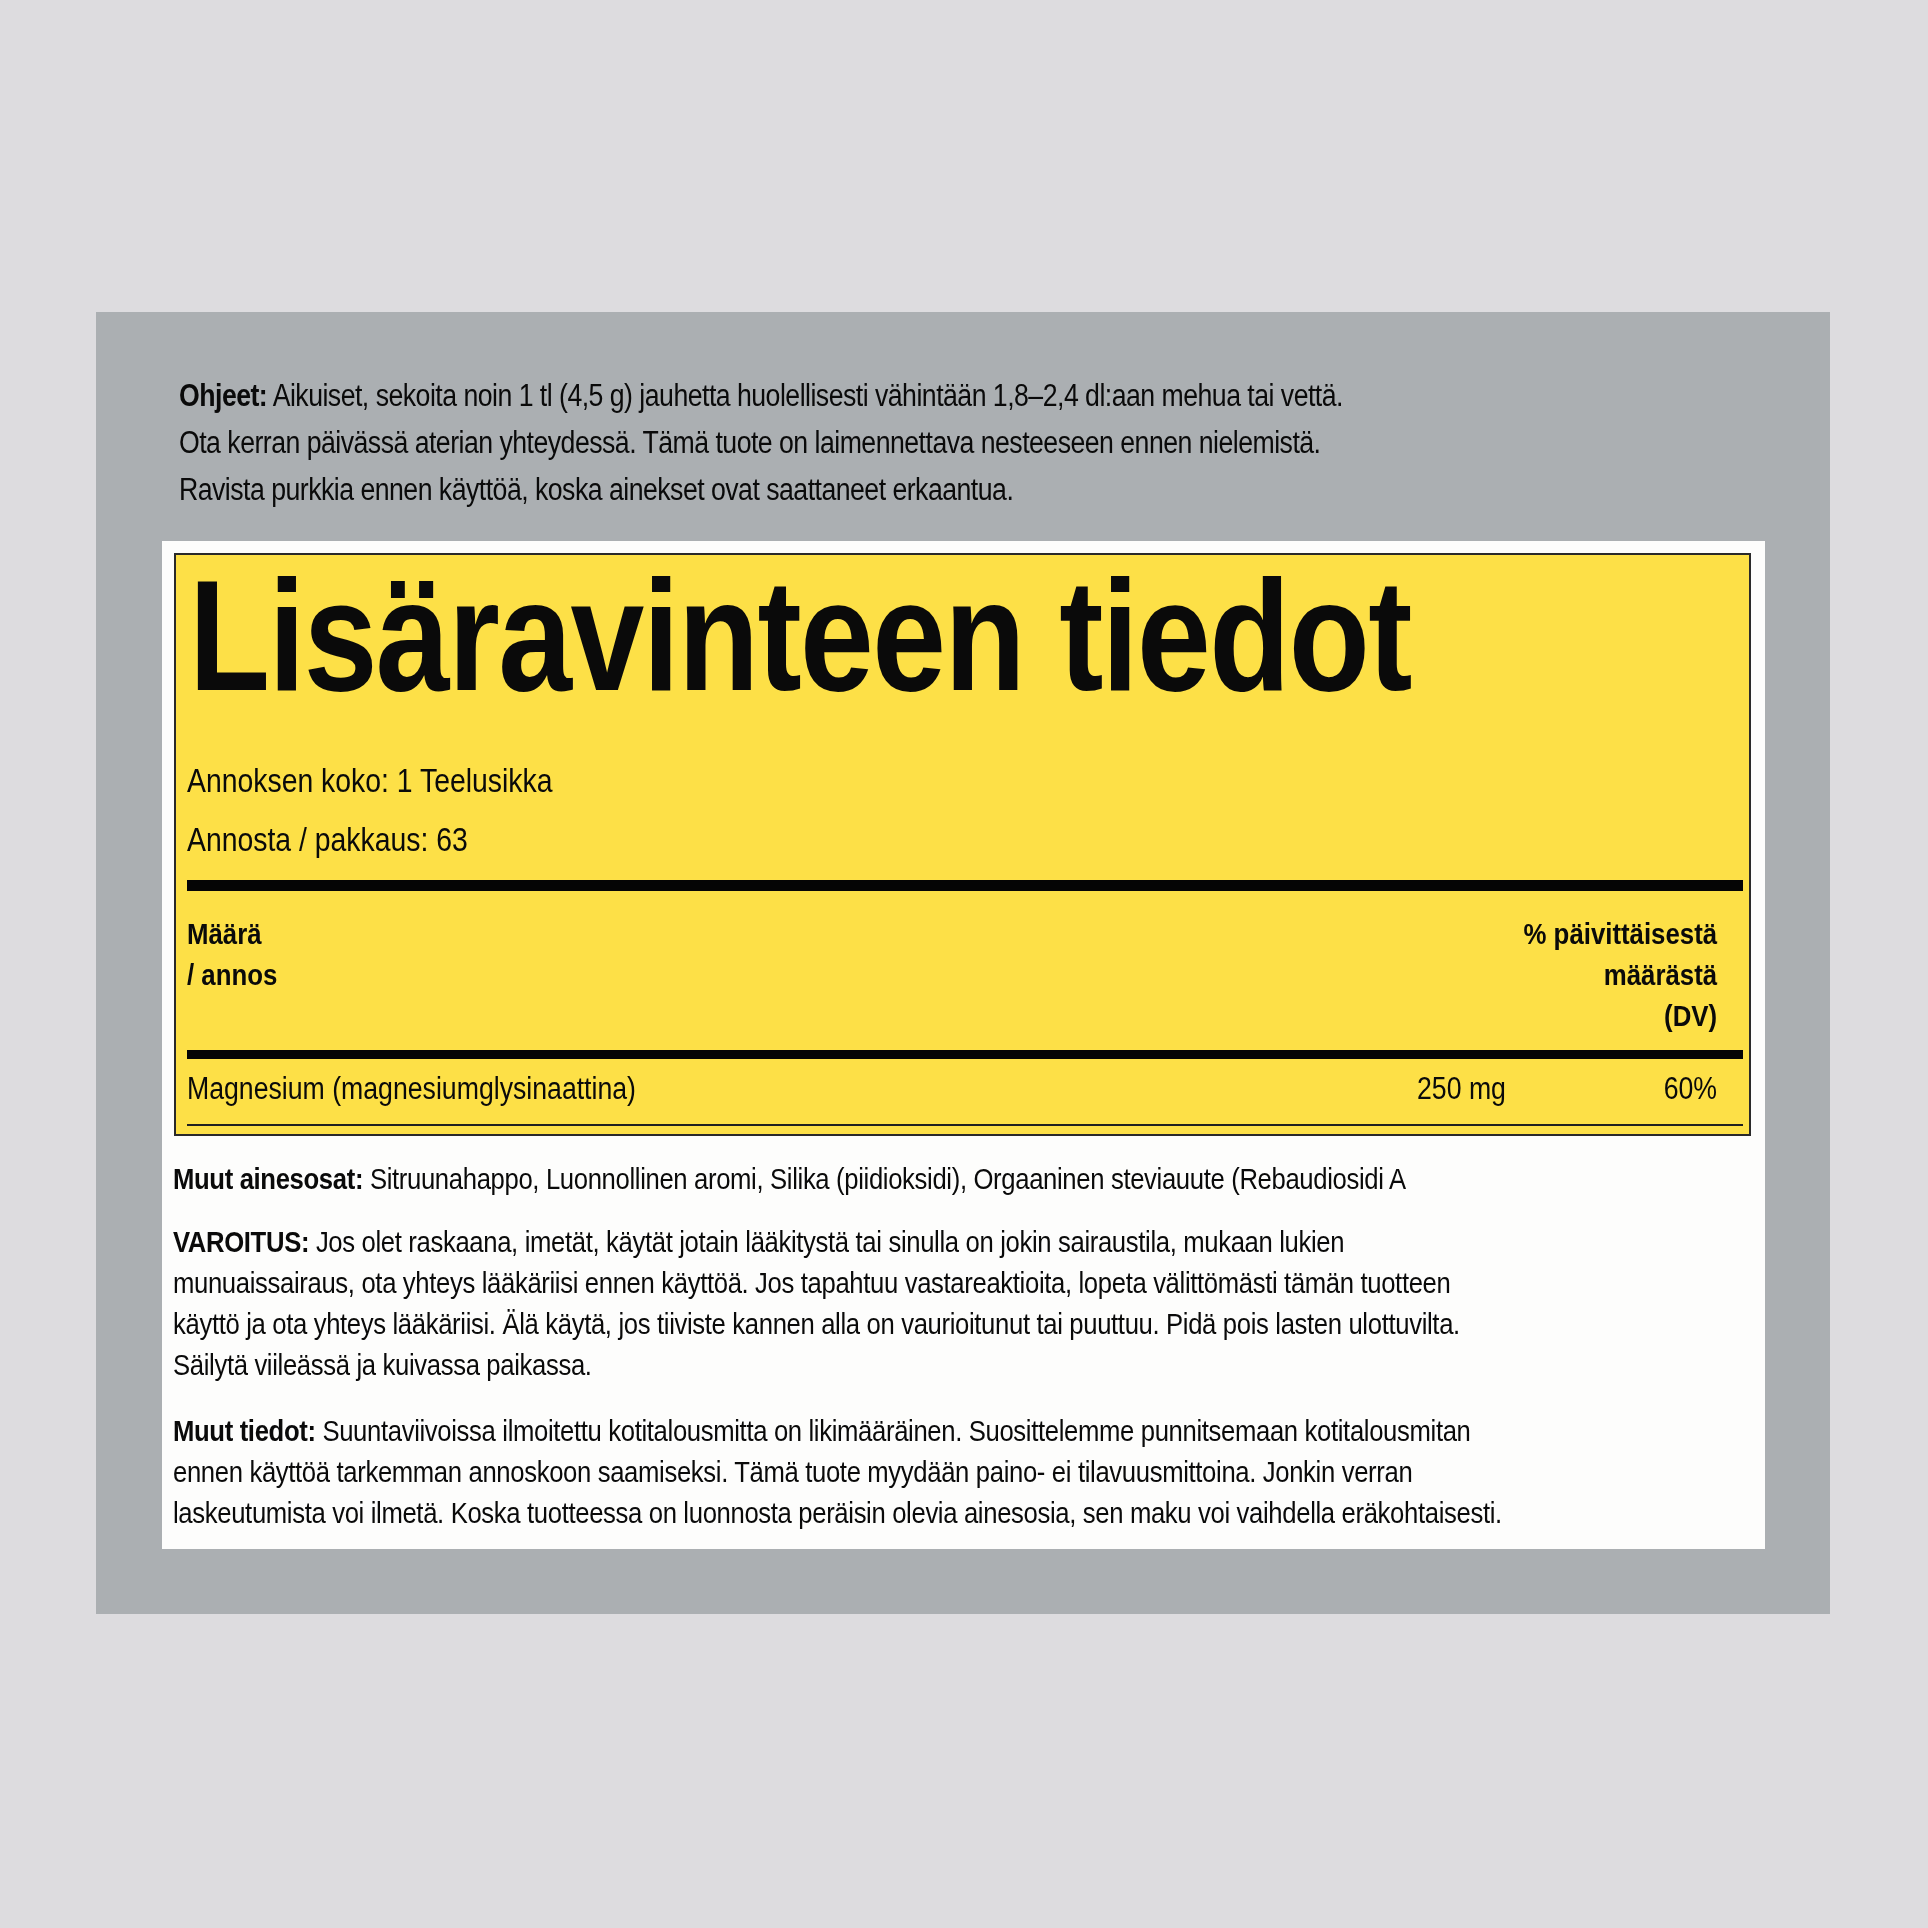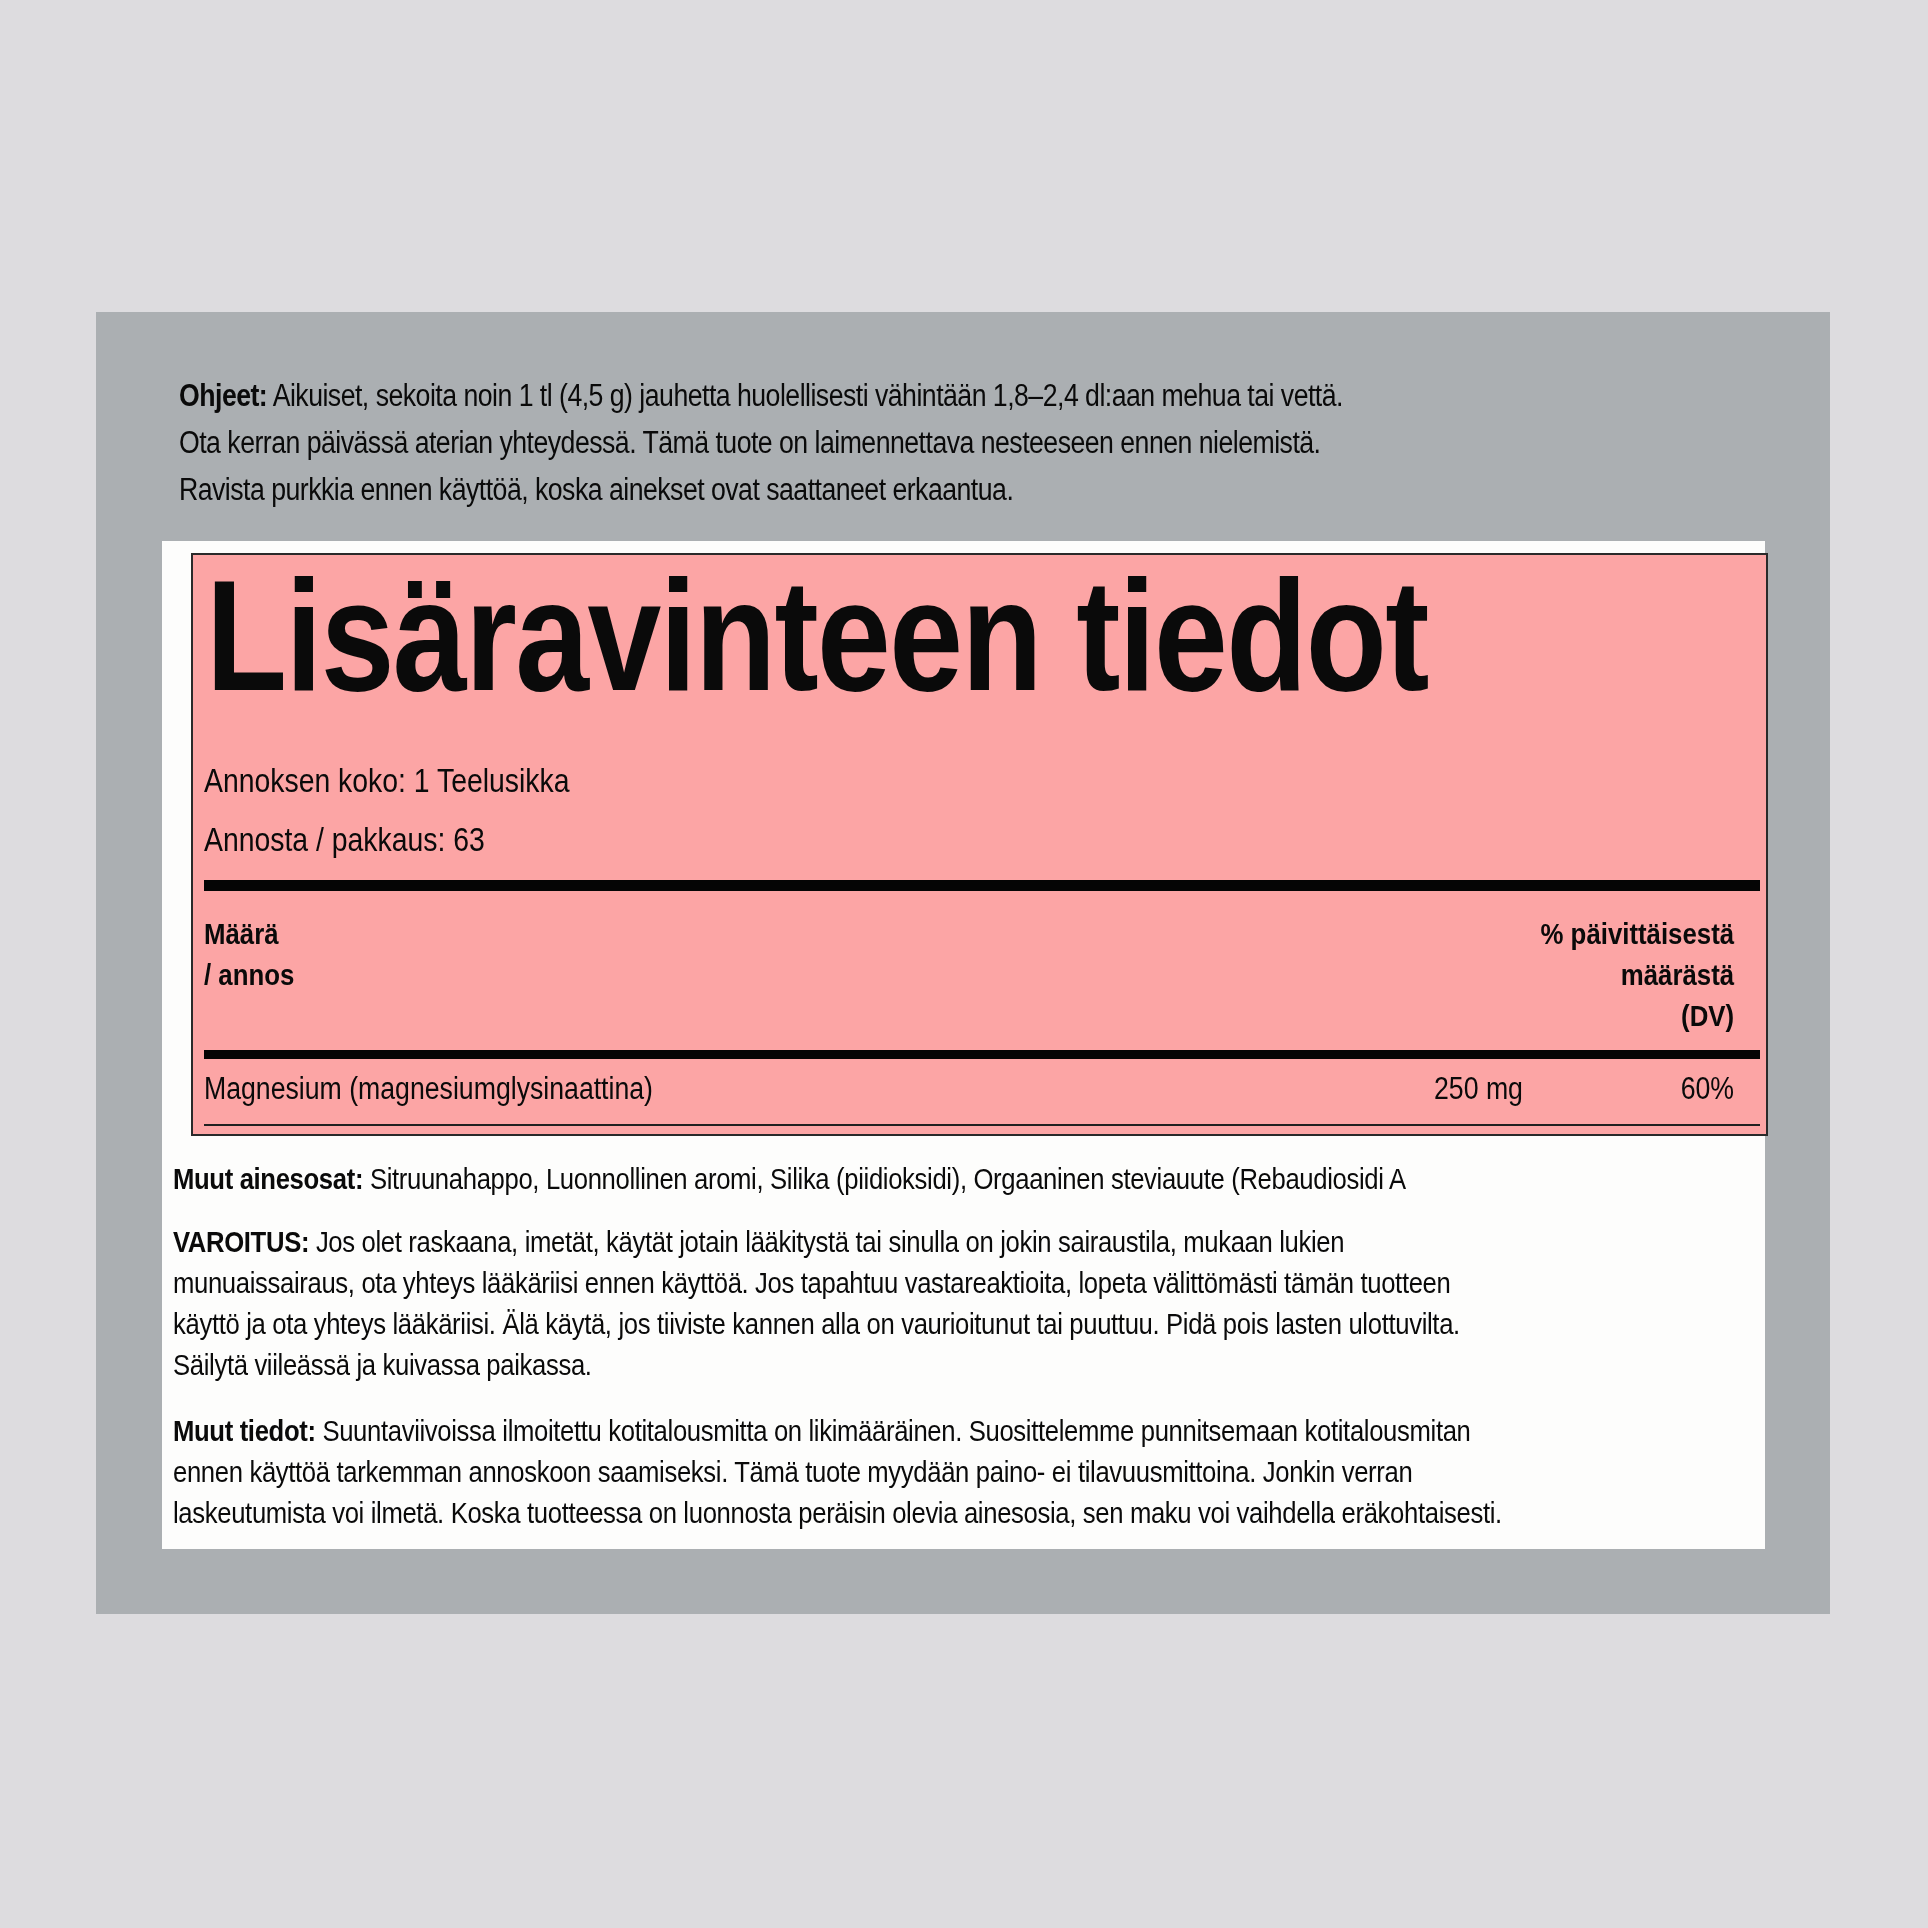--- a/index.html
+++ b/index.html
@@ -17,22 +17,22 @@
     font-size: 31px; line-height: 47px; letter-spacing: -0.6px;
     transform: scaleX(0.86); transform-origin: left top;
   }
   .directions .line { display: block; white-space: nowrap; }
   .bold { font-weight: bold; }
   .white-panel {
     position: absolute; left: 162px; top: 541px; width: 1603px; height: 1008px;
     background: #fdfdfc;
   }
   .facts-box {
-    position: absolute; left: 191px; top: 553px; width: 1573px; height: 579px;
-    border: 2.8px solid #2a2a2a; background: #fca5a5;
+    position: absolute; left: 174px; top: 553px; width: 1573px; height: 579px;
+    border: 2.8px solid #2a2a2a; background: #fde047;
   }
   .facts-title {
     position: absolute; left: 13px; top: 0px;
     font-size: 158px; font-weight: bold; line-height: 160px; letter-spacing: -1.9px;
     white-space: nowrap; transform: scaleX(0.84); transform-origin: left top;
   }
   .serving {
     position: absolute; left: 11.3px; font-size: 33px; white-space: nowrap;
     transform: scaleX(0.86); transform-origin: left top;
   }

